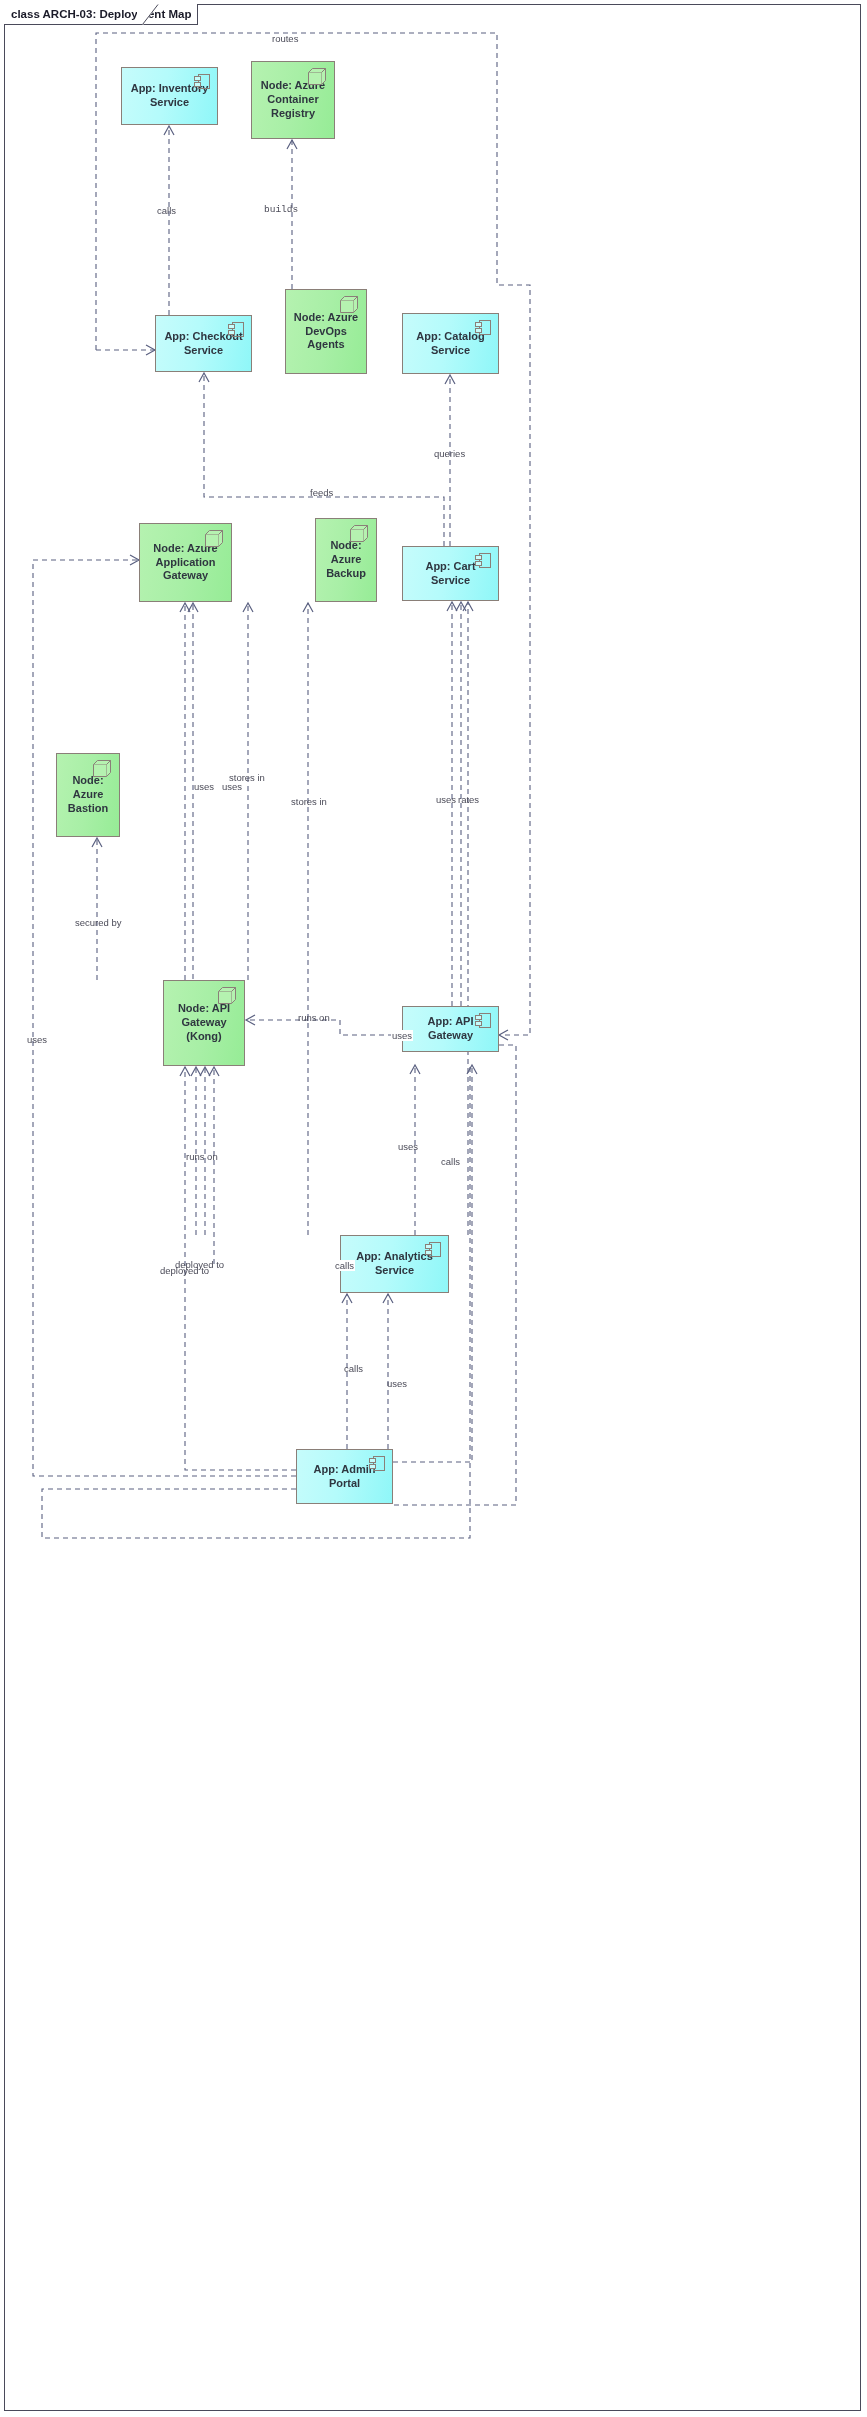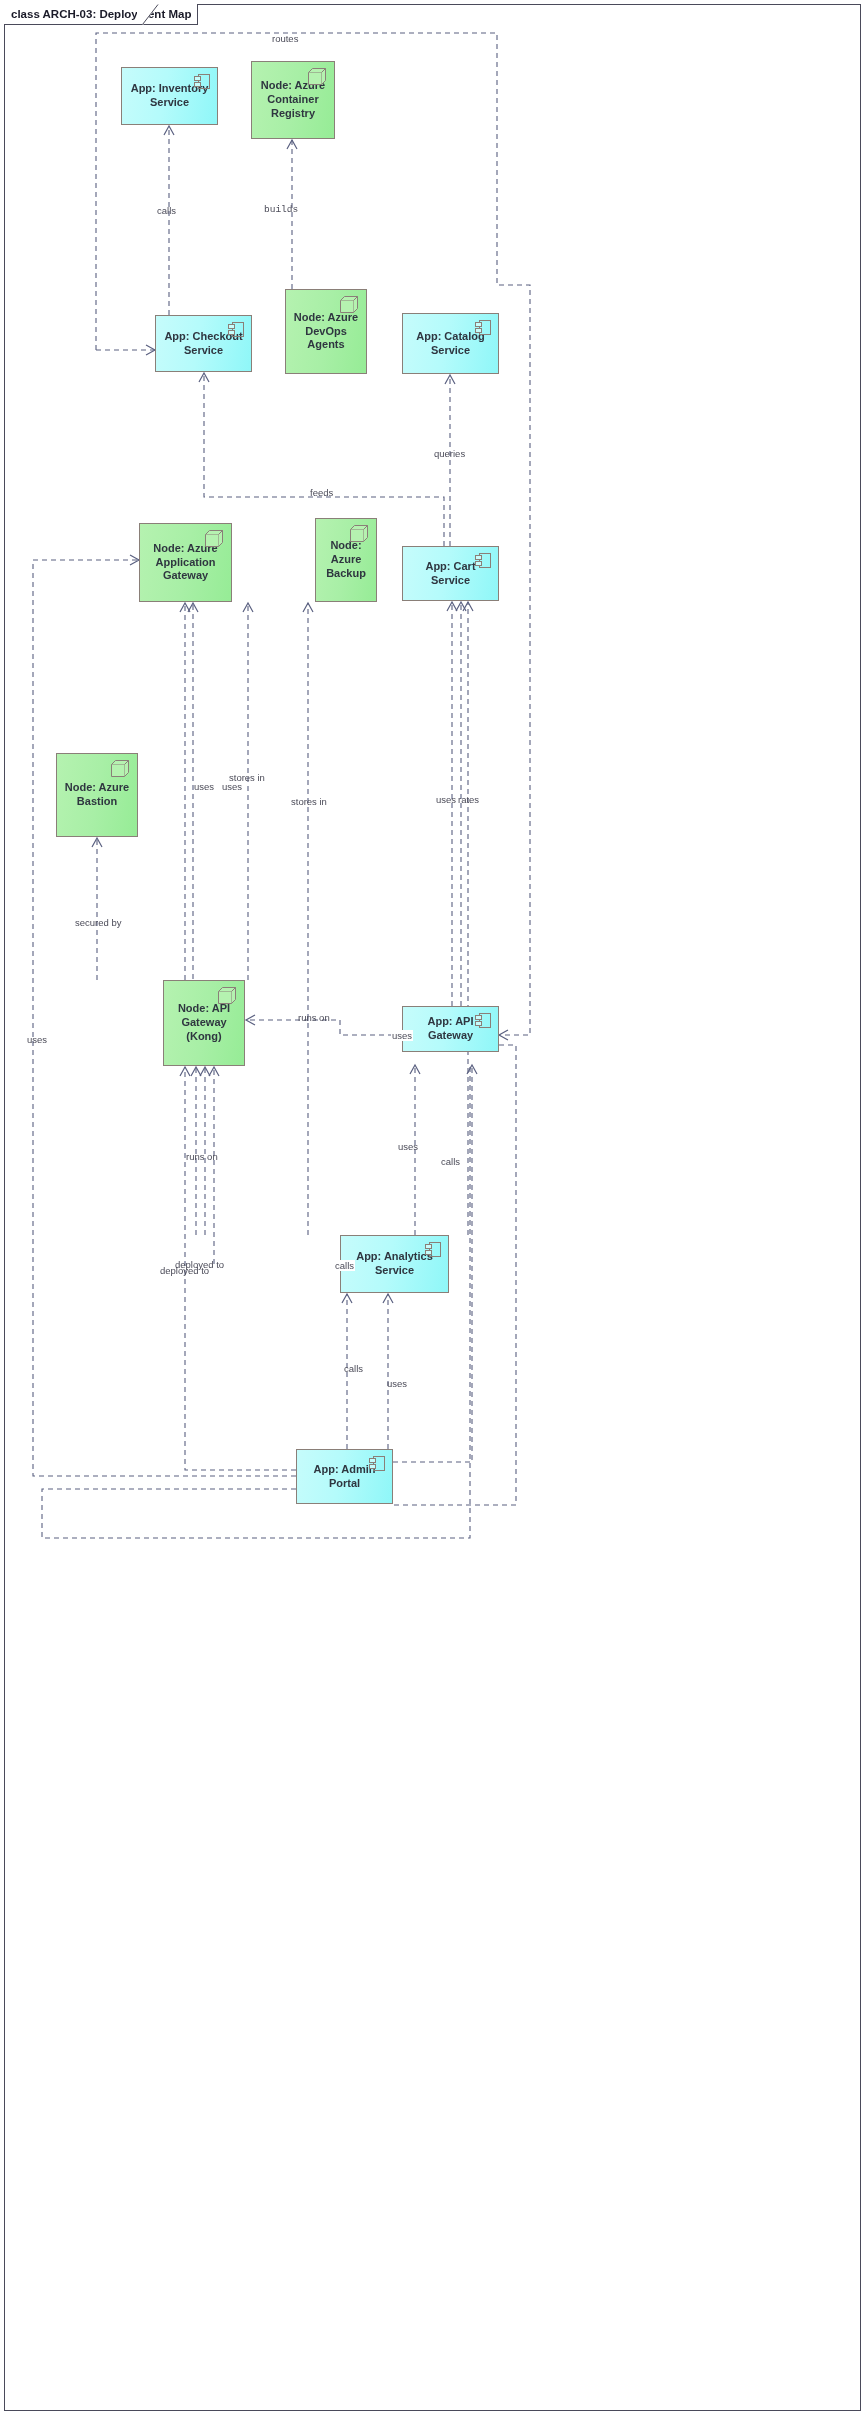--- a/index.html
+++ b/index.html
@@ -265,21 +265,21 @@
 
   <div class="box app" style="left:402px;top:546px;width:97px;height:55px;">
     <svg class="icon-component" viewBox="0 0 17 15">
       <rect x="4.5" y="0.5" width="11" height="14" fill="none" stroke="#8a7f78" stroke-width="1"></rect>
       <rect x="0.5" y="2.5" width="6" height="4" fill="#c6fcfb" stroke="#8a7f78" stroke-width="1"></rect>
       <rect x="0.5" y="8.5" width="6" height="4" fill="#c6fcfb" stroke="#8a7f78" stroke-width="1"></rect>
     </svg>
     <span class="label">App: Cart Service</span>
   </div>
 
-  <div class="box node" style="left:56px;top:753px;width:82px;height:84px;">
+  <div class="box node" style="left:56px;top:753px;width:64px;height:84px;">
     <svg class="icon-node3d" viewBox="0 0 19 17">
       <path d="M0.5 4.5 L13.5 4.5 L13.5 16.5 L0.5 16.5 Z" fill="#b5f2b0" stroke="#8a7f78" stroke-width="1"></path>
       <path d="M0.5 4.5 L4.5 0.5 L17.5 0.5 L13.5 4.5" fill="#b5f2b0" stroke="#8a7f78" stroke-width="1"></path>
       <path d="M13.5 4.5 L17.5 0.5 L17.5 12.5 L13.5 16.5" fill="#b5f2b0" stroke="#8a7f78" stroke-width="1"></path>
     </svg>
     <span class="label">Node: Azure Bastion</span>
   </div>
 
   <div class="box node" style="left:163px;top:980px;width:82px;height:86px;">
     <svg class="icon-node3d" viewBox="0 0 19 17">

